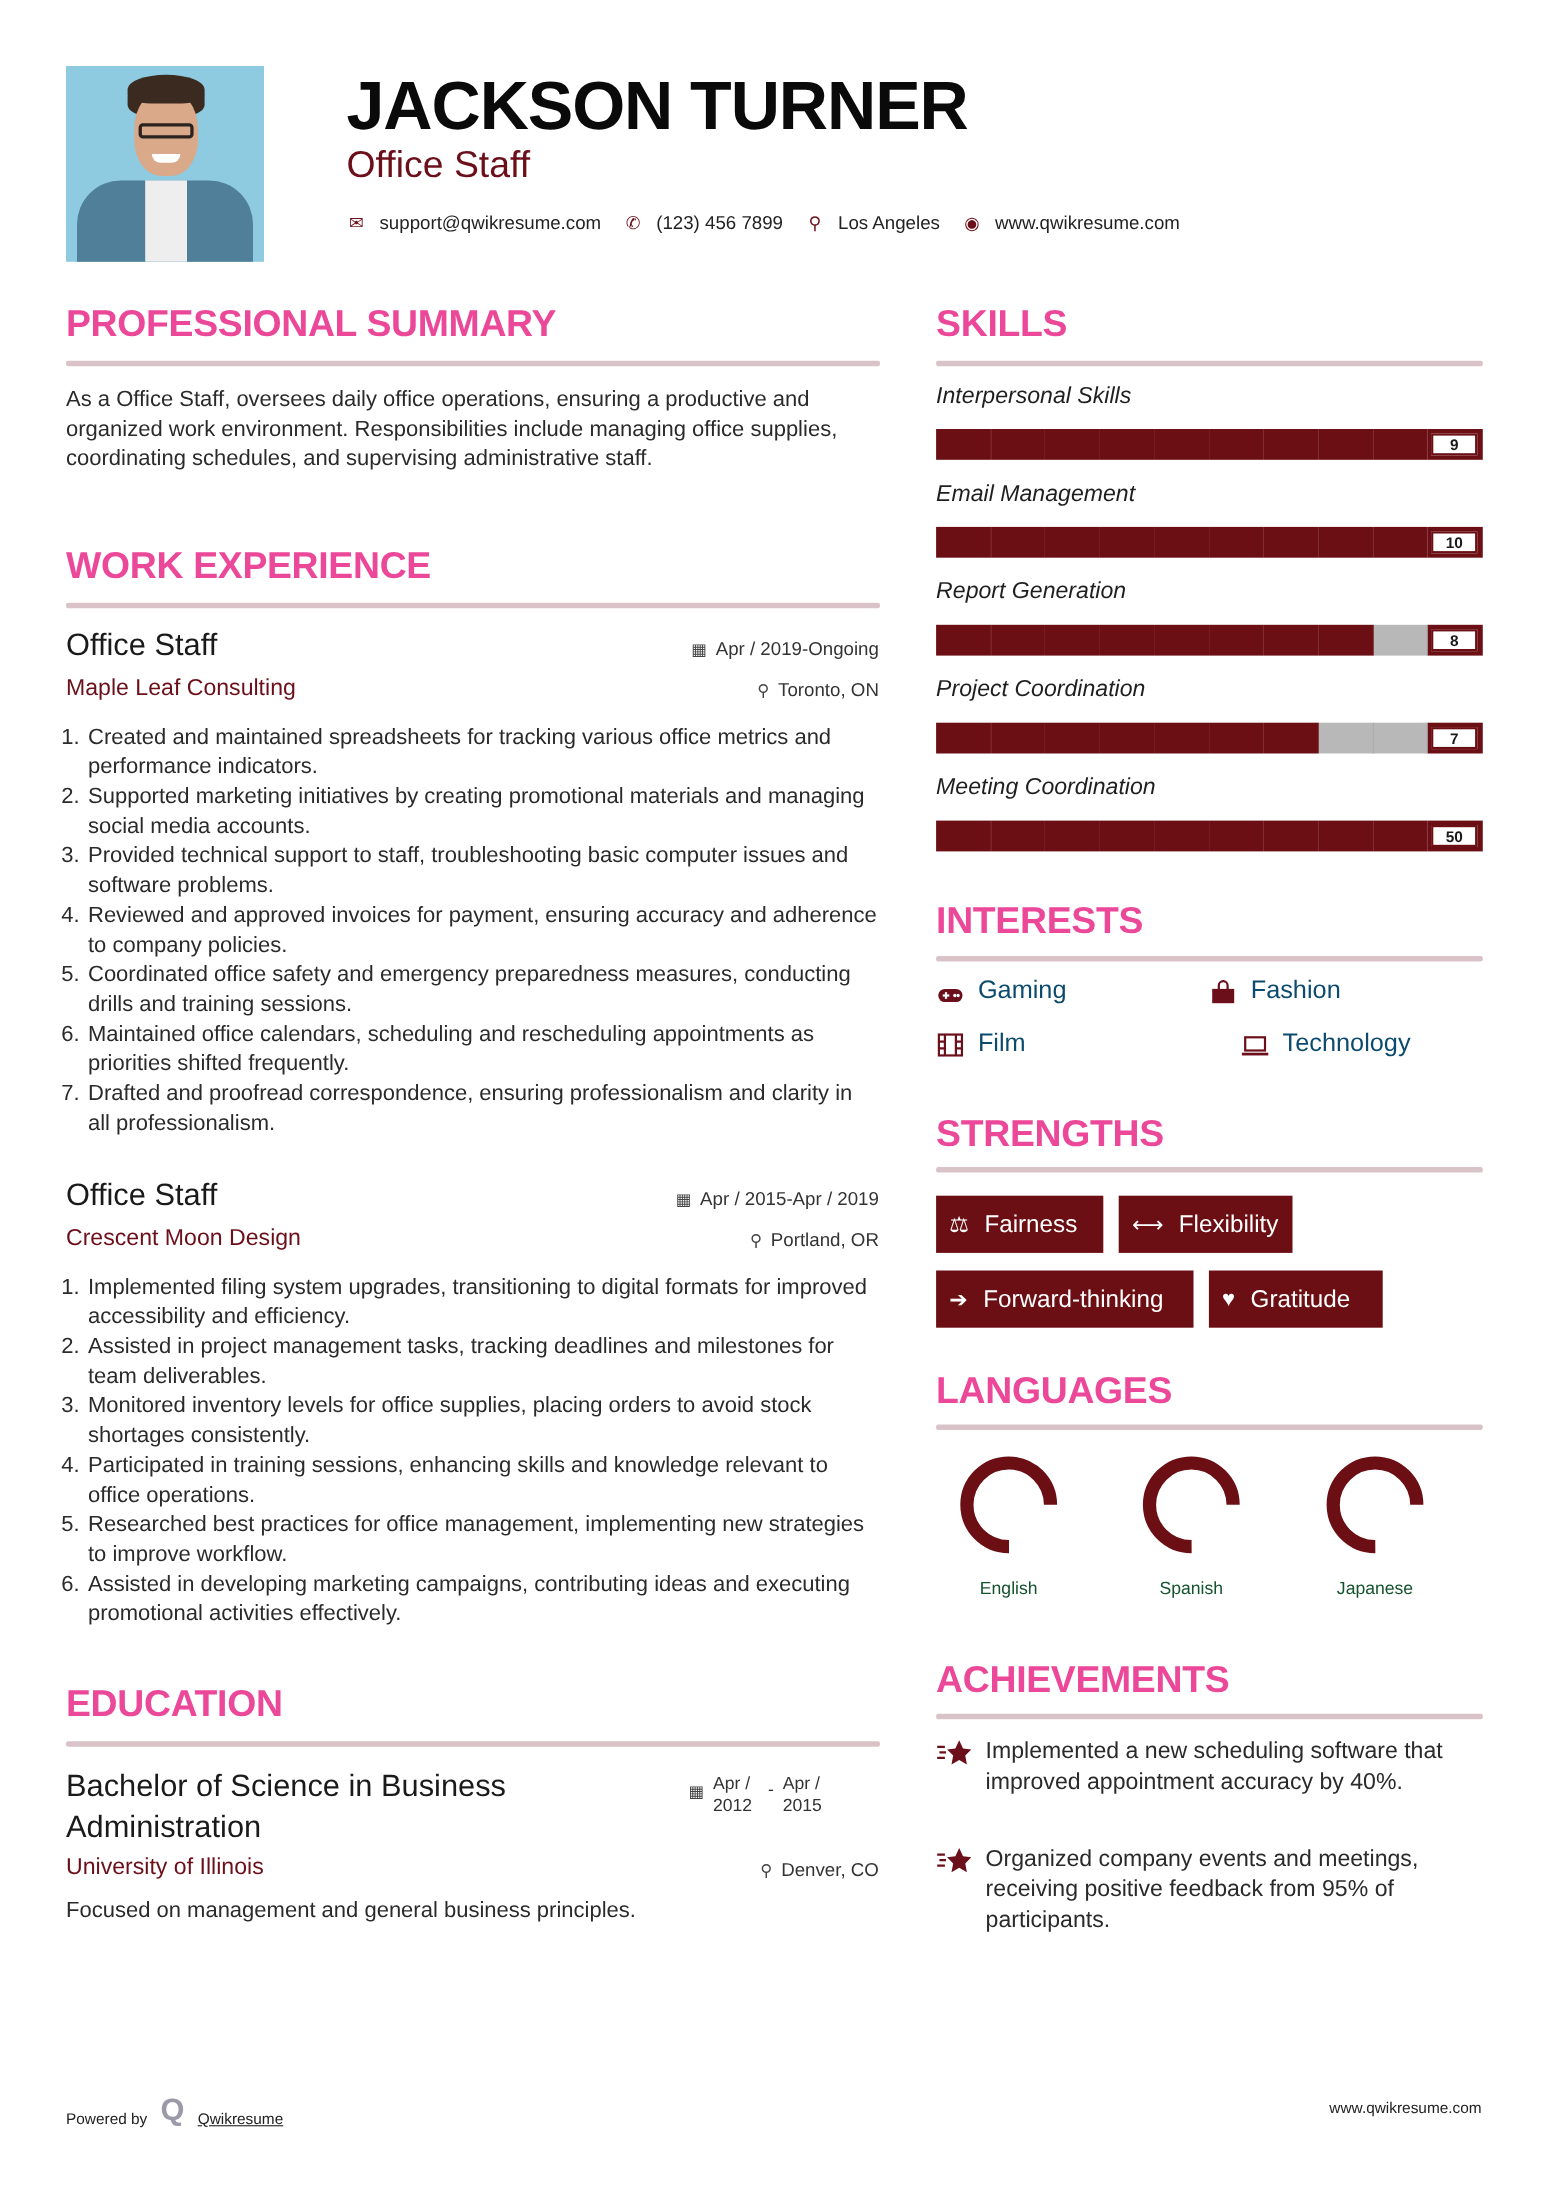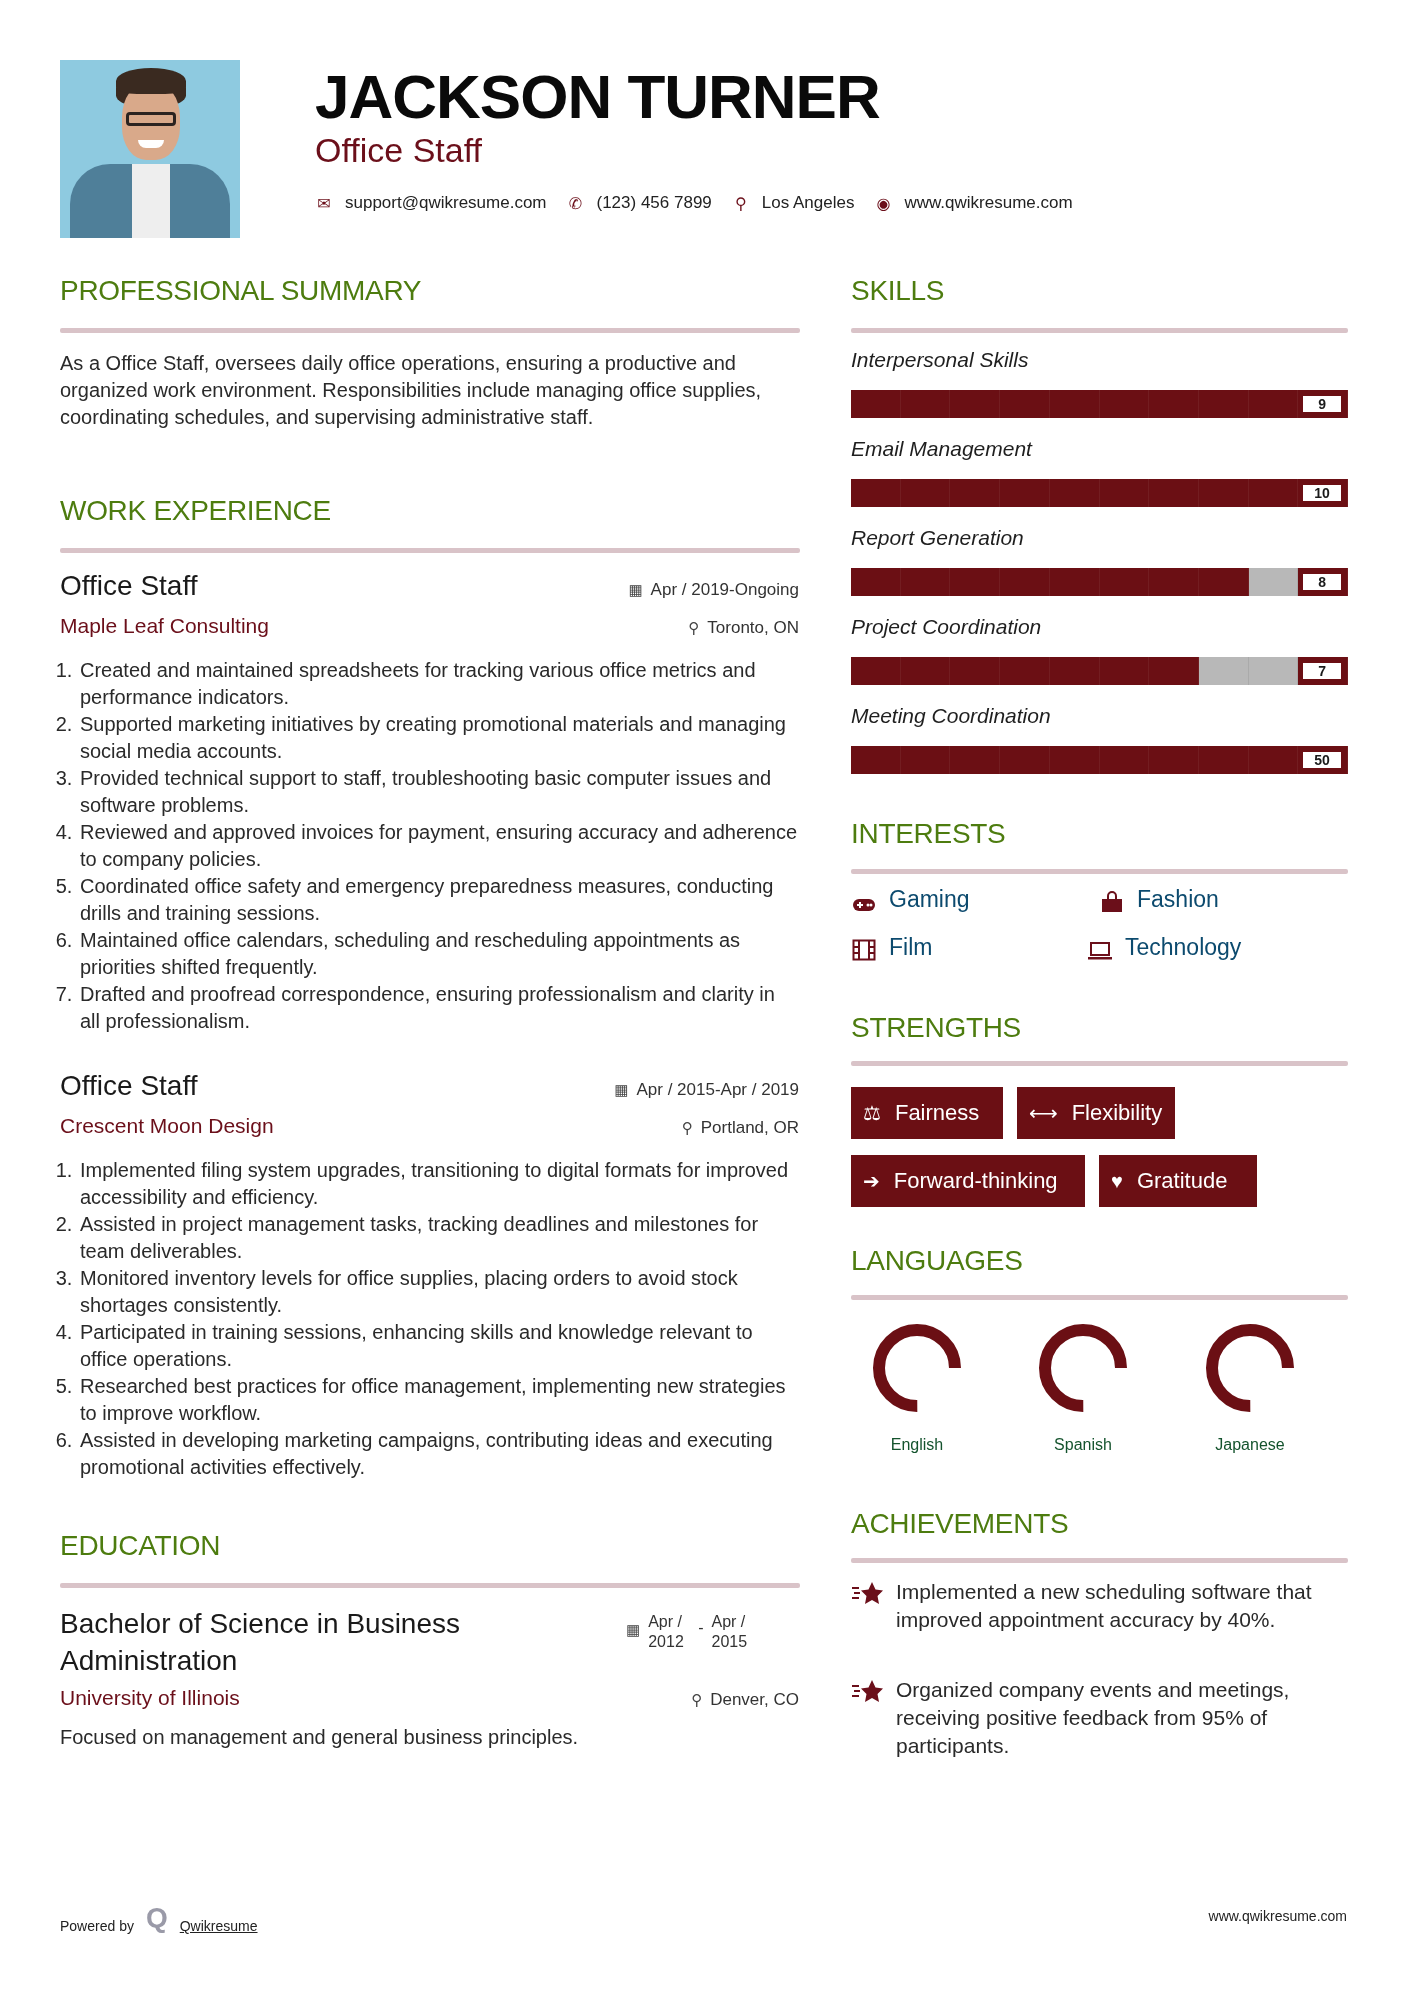--- a/index.html
+++ b/index.html
@@ -13,21 +13,21 @@
   .photo .smile { position: absolute; left: 78px; top: 80px; width: 26px; height: 8px; background: #fff; border-radius: 0 0 12px 12px; }
   .photo .body { position: absolute; left: 10px; top: 104px; width: 160px; height: 90px; background: #4f7f99; border-radius: 40px 40px 0 0; }
   .photo .shirt { position: absolute; left: 72px; top: 104px; width: 38px; height: 80px; background: #eeeeee; }
 
   .name { position: absolute; left: 315px; top: 62px; font-size: 62px; font-weight: 700; letter-spacing: -1px; color: #0a0a0a; line-height: 70px; }
   .title { position: absolute; left: 315px; top: 130px; font-size: 34px; color: #6b0f1a; line-height: 40px; }
   .contact { position: absolute; left: 315px; top: 193px; display: flex; align-items: center; font-size: 17px; color: #222; }
   .contact .ic { color: #6b0f1a; font-size: 16px; margin-right: 12px; display: inline-flex; width: 18px; justify-content: center; }
   .contact .txt { margin-right: 20px; }
 
-  .sec-h { position: absolute; font-size: 28px; font-weight: 400; color: #4d7c0f; letter-spacing: -0.3px; }
+  .sec-h { position: absolute; font-size: 34px; font-weight: 700; color: #ec4899; letter-spacing: -0.3px; }
   .rule { position: absolute; height: 5px; background: #d9c3c8; border-radius: 2px; }
 
   .para { position: absolute; font-size: 20px; line-height: 27px; color: #2a2a2a; }
 
   .job-title { position: absolute; font-size: 28px; color: #1a1a1a; }
   .company { position: absolute; font-size: 21px; color: #6b0f1a; }
   .meta { position: absolute; right: 608px; font-size: 17px; color: #333; display: flex; align-items: center; gap: 8px; text-align: right; }
   .meta .mi { color: #444; font-size: 15px; }
 
   ol.bullets { position: absolute; font-size: 20px; line-height: 27px; color: #2a2a2a; padding-left: 18px; }
@@ -257,21 +257,21 @@
         <line x1="7" y1="1" x2="7" y2="21" stroke="#6b0f1a" stroke-width="2"></line>
         <line x1="17" y1="1" x2="17" y2="21" stroke="#6b0f1a" stroke-width="2"></line>
         <line x1="1" y1="8" x2="7" y2="8" stroke="#6b0f1a" stroke-width="2"></line>
         <line x1="1" y1="14" x2="7" y2="14" stroke="#6b0f1a" stroke-width="2"></line>
         <line x1="17" y1="8" x2="23" y2="8" stroke="#6b0f1a" stroke-width="2"></line>
         <line x1="17" y1="14" x2="23" y2="14" stroke="#6b0f1a" stroke-width="2"></line>
       </svg>
   </span>
   <span>Film</span>
 </div>
-<div class="interest" style="left:1087px;top:934px">
+<div class="interest" style="left:1128px;top:934px">
   <span class="ii">
     <svg width="26" height="20" viewBox="0 0 26 20">
         <rect x="4" y="2" width="18" height="12" fill="none" stroke="#6b0f1a" stroke-width="2"></rect>
         <rect x="1" y="16" width="24" height="2.5" fill="#6b0f1a"></rect>
       </svg>
   </span>
   <span>Technology</span>
 </div>
 
 <div class="sec-h" style="left:851px;top:1012px">STRENGTHS</div>

